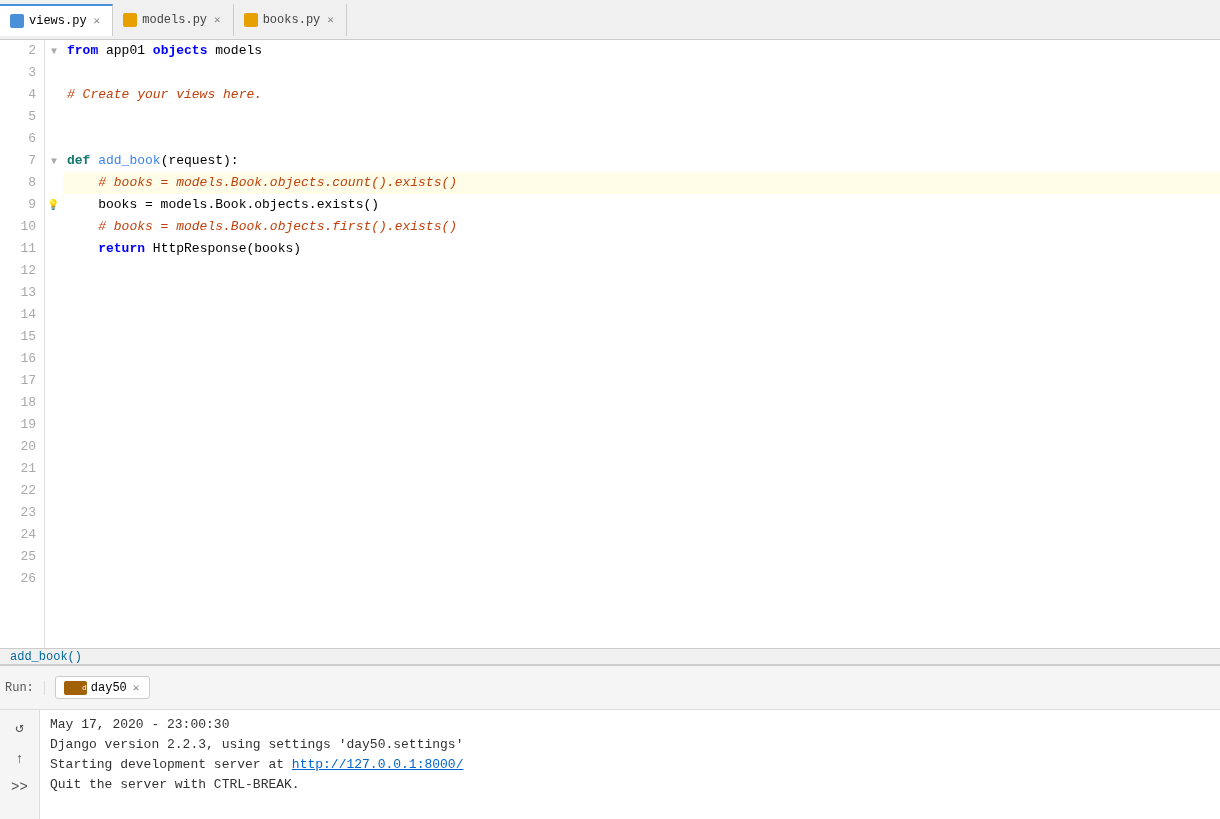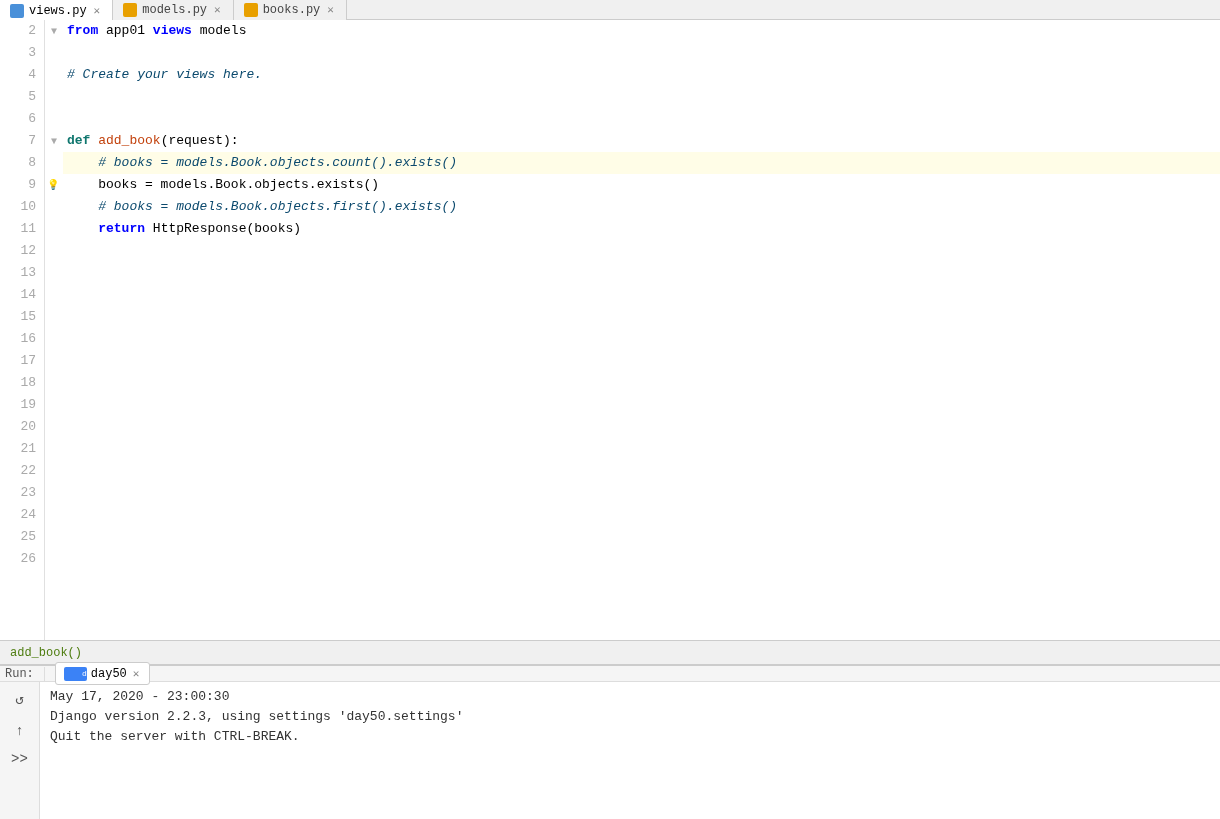--- a/index.html
+++ b/index.html
@@ -14,21 +14,21 @@
       display: flex;
       flex-direction: column;
     }
 
     
     .tab-bar {
       display: flex;
       align-items: center;
       background: #f0f0f0;
       border-bottom: 1px solid #cccccc;
-      height: 20px;
+      height: 40px;
       padding-left: 0;
     }
     .tab {
       display: flex;
       align-items: center;
       padding: 0 10px;
       height: 32px;
       border-right: 1px solid #cccccc;
       cursor: pointer;
       font-size: 12px;
@@ -140,48 +140,48 @@
       align-items: center;
       justify-content: center;
       color: #aaa;
       font-size: 10px;
       cursor: pointer;
     }
     .kw-def { color: #0f766e; font-weight: bold; }
     .kw-import { color: #0000ff; font-weight: bold; }
     .kw-from { color: #0000ff; font-weight: bold; }
     .kw-return { color: #0000ff; font-weight: bold; }
-    .kw-funcname { color: #c2410c; font-family: Liberation Mono, monospace; }
-    .comment { color: #0c4a6e; font-style: italic; }
+    .kw-funcname { color: #3b82f6; font-family: Liberation Mono, monospace; }
+    .comment { color: #c2410c; font-style: italic; }
     .normal { color: #000000; }
 
     
     .status-bar {
-      height: 24px;
+      height: 16px;
       background: #f0f0f0;
       border-top: 1px solid #cccccc;
       display: flex;
       align-items: center;
       padding-left: 10px;
-      color: #4d7c0f;
+      color: #0369a1;
       font-size: 12px;
     }
 
     
     .run-panel {
       height: 155px;
       display: flex;
       flex-direction: column;
       border-top: 2px solid #cccccc;
       background: #ffffff;
     }
     .run-panel-header {
       display: flex;
       align-items: center;
-      height: 16px;
+      height: 44px;
       background: #f5f5f5;
       border-bottom: 1px solid #ddd;
       padding-left: 5px;
       gap: 8px;
     }
     .run-label {
       font-size: 12px;
       color: #555;
       padding-right: 8px;
       border-right: 1px solid #ddd;
@@ -195,21 +195,21 @@
       background: #ffffff;
       border: 1px solid #ccc;
       border-radius: 3px;
       font-size: 12px;
       cursor: pointer;
       gap: 4px;
     }
     .run-tab-icon {
       width: 14px;
       height: 14px;
-      background: #3b82f6;
+      background: #a16207;
       border-radius: 2px;
       display: inline-flex;
       align-items: center;
       justify-content: center;
       font-size: 8px;
       color: white;
       padding-left: 23px;
     }
     .run-content {
       flex: 1;
@@ -351,21 +351,21 @@
         <div class="fold-icon"></div>
         <div class="fold-icon"></div>
         <div class="fold-icon"></div>
         <div class="fold-icon"></div>
         <div class="fold-icon"></div>
       </div>
   </div>
 
   <div class="code-content" id="code-content">
       <div class="code-lines">
-        <div class="code-line"><span class="kw-from">from</span><span class="normal"> app01 </span><span class="kw-import">views</span><span class="normal"> models</span></div>
+        <div class="code-line"><span class="kw-from">from</span><span class="normal"> app01 </span><span class="kw-import">objects</span><span class="normal"> models</span></div>
         <div class="code-line">&nbsp;</div>
         <div class="code-line"><span class="comment"># Create your views here.</span></div>
         <div class="code-line">&nbsp;</div>
         <div class="code-line">&nbsp;</div>
         <div class="code-line"><span class="kw-def">def</span><span class="normal"> </span><span class="kw-funcname">add_book</span><span class="normal">(request):</span></div>
         <div class="code-line highlighted"><span class="comment">    # books = models.Book.objects.count().exists()</span></div>
         <div class="code-line"><span class="normal">    books = models.Book.objects.exists()</span></div>
         <div class="code-line"><span class="comment">    # books = models.Book.objects.first().exists()</span></div>
         <div class="code-line"><span class="normal">    </span><span class="kw-return">return</span><span class="normal"> HttpResponse(books)</span></div>
         <div class="code-line">&nbsp;</div>
@@ -402,16 +402,17 @@
   </div>
   <div class="run-content">
     <div class="run-sidebar">
       <div class="run-sidebar-btn">↺</div>
       <div class="run-sidebar-btn">↑</div>
       <div class="more-btn">&gt;&gt;</div>
     </div>
     <div class="run-output" id="run-output">
         <p>May 17, 2020 - 23:00:30</p>
         <p>Django version 2.2.3, using settings 'day50.settings'</p>
+        <p>Starting development server at <a href="#">http://127.0.0.1:8000/</a></p>
         <p>Quit the server with CTRL-BREAK.</p>
       </div>
   </div>
 </div>
 
 </body></html>

